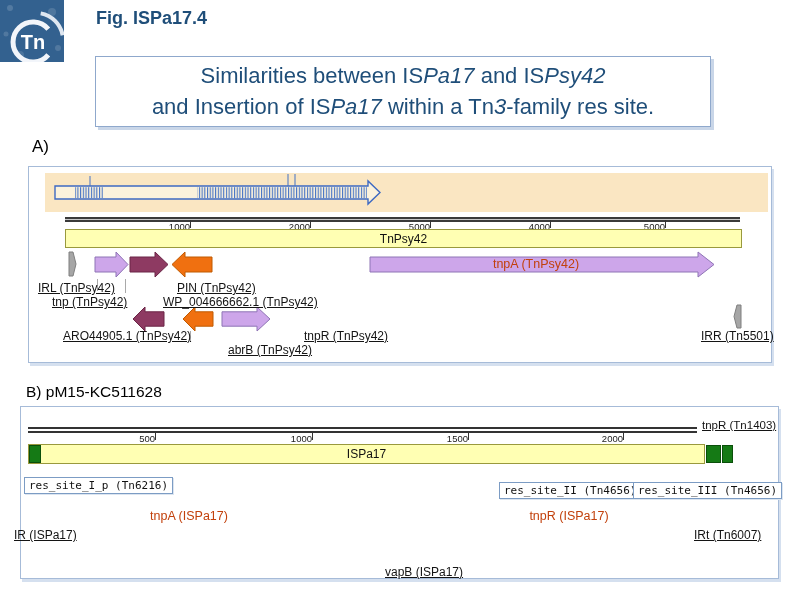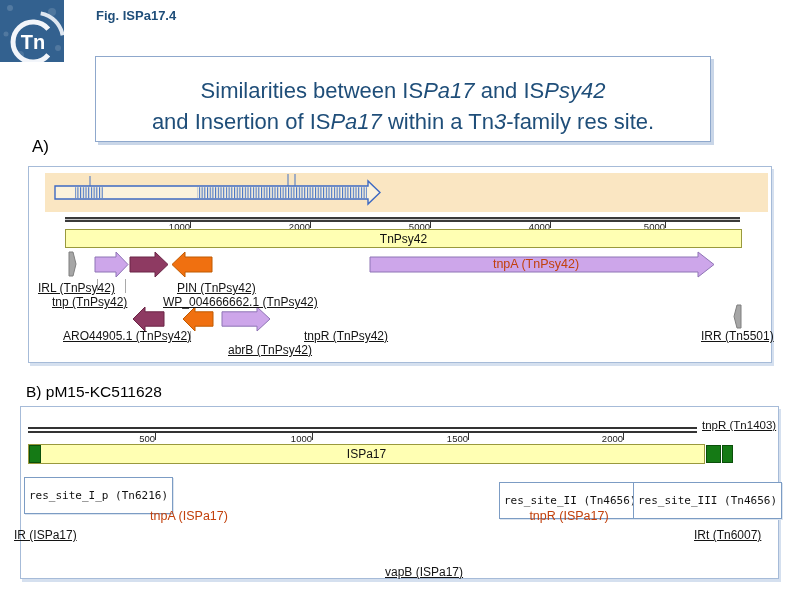--- a/index.html
+++ b/index.html
@@ -1,35 +1,35 @@
 <!DOCTYPE html>
 <html><head>
 <meta charset="utf-8">
 <style>
   html,body{margin:0;padding:0;}
   body{width:800px;height:600px;background:#FFFFFF;position:relative;overflow:hidden;
        font-family:"Liberation Sans",sans-serif;}
   .abs{position:absolute;}
   .panel-box{border:1.5px solid #A6BBD8;box-shadow:2px 3px 0 #D5E0EF;background:#FFF;}
   .title-box{border:1.5px solid #8FA8CC;box-shadow:3px 3px 0 #C9D6E8;background:#FFF;
-             text-align:center;color:#1F4E79;font-size:22px;line-height:31px;padding-top:18px;}
-  .fig-label{color:#1F4E79;font-size:13px;font-weight:600;}
+             text-align:center;color:#1F4E79;font-size:22px;line-height:31px;padding-top:3px;}
+  .fig-label{color:#1F4E79;font-size:18px;font-weight:600;}
   .panel-label{color:#000;font-size:16px;}
   .gene-label{font-size:12px;color:#141414;white-space:nowrap;text-decoration:underline;}
   .inarrow-label{font-size:12.5px;color:#c2410c;white-space:nowrap;text-align:center;}
   .ruler-a{background:linear-gradient(180deg,#3A3A3A 0 2px,#C8C8C8 2px 3px,#3A3A3A 3px 5px);}
   .ruler-b{background:linear-gradient(180deg,#333 0 2px,#FFF 2px 4px,#333 4px 6px);}
   .tick-group{display:flex;justify-content:flex-end;align-items:flex-start;width:46px;}
   .tick-num{font-size:9.5px;color:#222;line-height:10px;}
   .tick-mark{width:1px;height:8px;background:#333;margin-top:-2px;}
   .region-bar{background:#FFFFB3;border:1px solid #99993D;display:flex;align-items:center;justify-content:center;}
   .region-label{font-size:12px;color:#111;}
   .green-sq{background:#157A15;border:1px solid #0A4F0A;}
   .res-box{border:1.2px solid #7C9CC4;background:#FFF;font-family:"DejaVu Sans Mono",monospace;
-           font-size:11px;color:#111;padding:11px 4px;white-space:nowrap;box-shadow:1px 1px 0 #DCE5F0;}
+           font-size:11px;color:#111;padding:1px 4px;white-space:nowrap;box-shadow:1px 1px 0 #DCE5F0;}
   .leader-tick{width:1px;background:#A9A9A9;}
   .band{background:#FAE6C2;}
 </style>
 </head>
 <body>
 
 <svg class="abs" style="left:0;top:0" width="64" height="62">
   <rect width="64" height="62" fill="#33618F"></rect>
   <circle cx="10" cy="8" r="3" fill="#FFFFFF" opacity="0.16"></circle>
   <circle cx="52" cy="12" r="4" fill="#FFFFFF" opacity="0.14"></circle>

